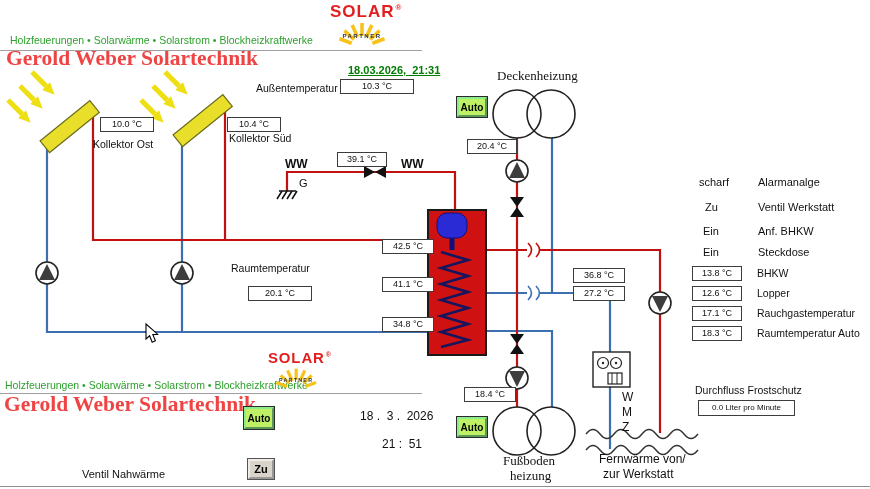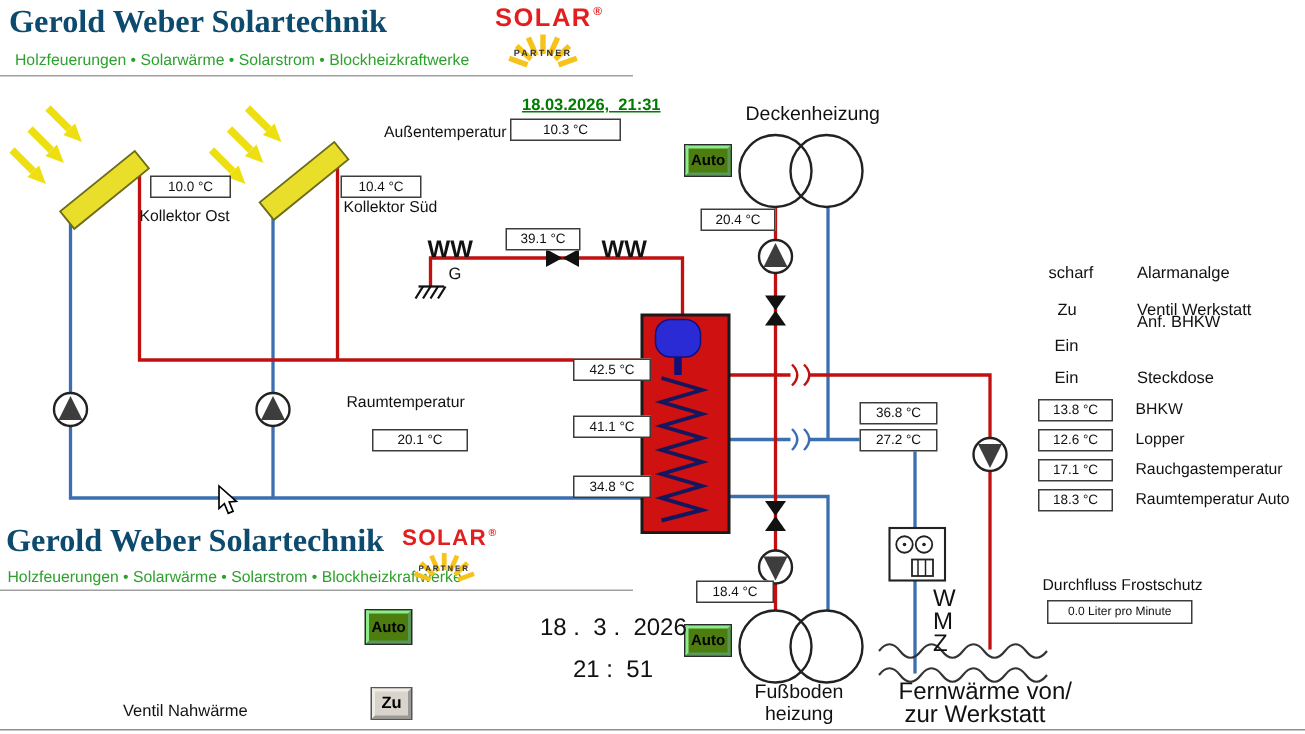--- a/index.html
+++ b/index.html
@@ -1,36 +1,36 @@
 <!DOCTYPE html>
 <html><head>
 <meta charset="utf-8">
 <style>
   html,body{margin:0;padding:0;background:#fff;}
   .app{position:relative;width:870px;height:489px;background:#ffffff;overflow:hidden;
        font-family:"Liberation Sans",sans-serif;color:#111;}
   .layer{position:absolute;left:0;top:0;}
   .lbl{position:absolute;font-size:11px;line-height:1.15;white-space:nowrap;color:#111;}
   .s10{font-size:10.5px;}
-  .s12{font-size:16px;text-align:center;}
-  .s13{font-size:13px;}
+  .s12{font-size:12px;text-align:center;}
+  .s13{font-size:13px;font-family:Liberation Serif, serif;}
   .bold{font-weight:bold;}
   .pre{white-space:pre;margin-left:28px;}
   .vbox{position:absolute;height:13px;background:#fff;border:1px solid #3c3c3c;
         font-size:9px;line-height:13px;text-align:center;white-space:nowrap;overflow:hidden;}
   .vbox-sm{font-size:8px;}
   .hdr-title{position:absolute;font-family:"Liberation Serif",serif;font-weight:bold;
-             font-size:21.5px;color:#0c4a6e;white-space:nowrap;}
+             font-size:21.5px;color:#ef4444;white-space:nowrap;margin-top:44px;}
   .hdr-sub{position:absolute;font-size:10.5px;font-weight:normal;color:#2da12d;white-space:nowrap;}
   .green-dt{position:absolute;font-size:11px;font-weight:bold;color:#007d00;
             text-decoration:underline;white-space:pre;}
   .sep{position:absolute;height:1px;background:#a0a0a0;}
   .btn{position:absolute;display:flex;align-items:center;justify-content:center;
        font-size:10px;font-weight:bold;color:#000;cursor:pointer;box-sizing:border-box;}
-  .btn-green{background:#4d7c0f;border:2px outset #8cec8c;box-shadow:0 0 0 1px #2a2a2a;}
+  .btn-green{background:#bef264;border:2px outset #8cec8c;box-shadow:0 0 0 1px #2a2a2a;}
   .btn-gray{background:#d8d4cc;border:2px outset #efece6;box-shadow:0 0 0 1px #555;font-size:11px;}
   .solar-logo{position:absolute;width:64px;height:47px;text-align:center;}
   .solar-word{color:#e31e1e;font-weight:bold;font-size:17px;letter-spacing:1px;line-height:1;position:relative;z-index:2;}
   .reg{font-size:8px;vertical-align:super;margin-left:1px;}
   .rays{position:absolute;left:2px;top:16px;z-index:1;}
   .partner{position:absolute;left:0;right:0;top:30px;text-align:center;font-size:6px;
            font-weight:bold;color:#333;letter-spacing:1.5px;z-index:3;}
   .sun line{stroke:#eedf12;stroke-width:5;}
   .sun polygon{fill:#eedf12;}
 </style>
@@ -223,21 +223,21 @@
   <div class="vbox" style="left:382px;top:317px;width:50px">34.8 °C</div>
 
   <div class="vbox" style="left:573px;top:268px;width:50px">36.8 °C</div>
   <div class="vbox" style="left:573px;top:286px;width:50px">27.2 °C</div>
 
   <div class="lbl" style="left:699px;top:176px">scharf</div>
   <div class="lbl" style="left:758px;top:176px">Alarmanalge</div>
   <div class="lbl" style="left:705px;top:201px">Zu</div>
   <div class="lbl" style="left:758px;top:201px">Ventil Werkstatt</div>
   <div class="lbl" style="left:703px;top:225px">Ein</div>
-  <div class="lbl" style="left:758px;top:209px">Anf. BHKW</div>
+  <div class="lbl" style="left:758px;top:225px">Anf. BHKW</div>
   <div class="lbl" style="left:703px;top:246px">Ein</div>
   <div class="lbl" style="left:758px;top:246px">Steckdose</div>
 
   <div class="vbox" style="left:692px;top:266px;width:48px">13.8 °C</div>
   <div class="lbl s10" style="left:757px;top:267px">BHKW</div>
   <div class="vbox" style="left:692px;top:286px;width:48px">12.6 °C</div>
   <div class="lbl s10" style="left:757px;top:287px">Lopper</div>
   <div class="vbox" style="left:692px;top:306px;width:48px">17.1 °C</div>
   <div class="lbl s10" style="left:757px;top:307px">Rauchgastemperatur</div>
   <div class="vbox" style="left:692px;top:326px;width:48px">18.3 °C</div>

